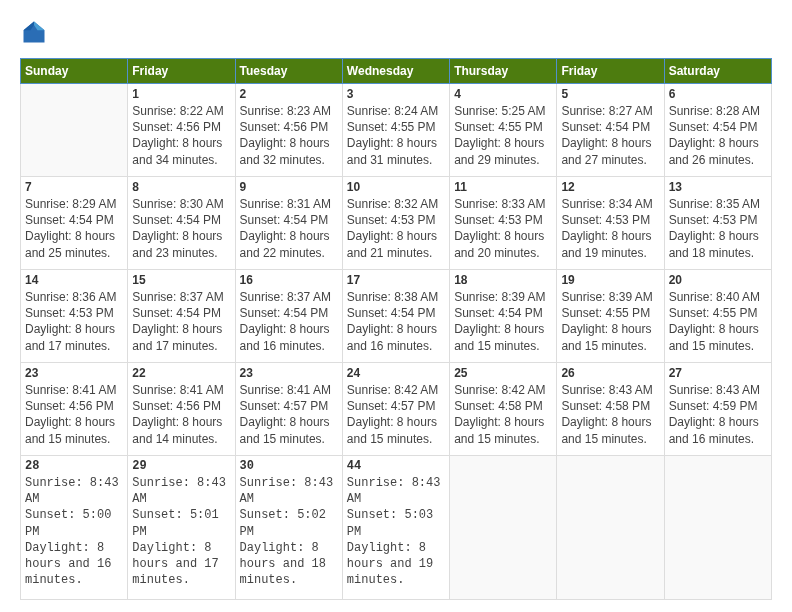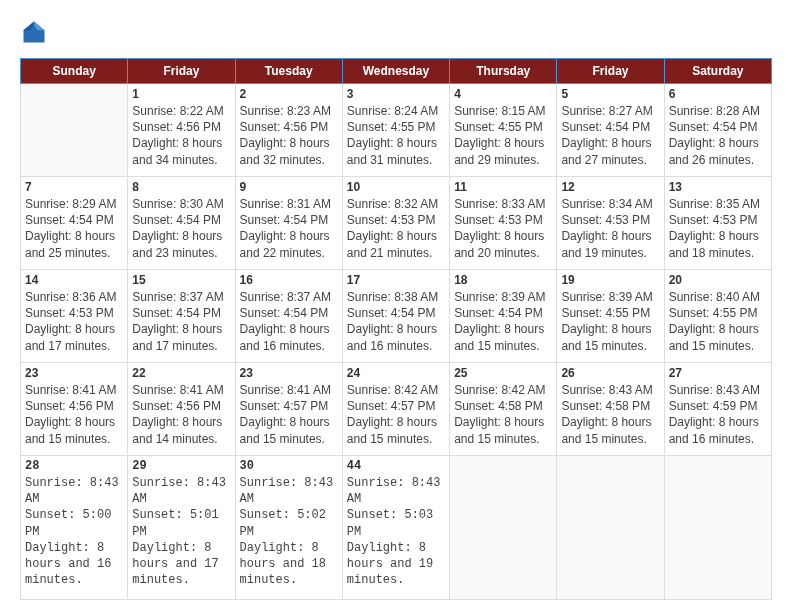--- a/index.html
+++ b/index.html
@@ -62,26 +62,26 @@
       color: #444;
     }
     .calendar {
       flex: 1;
       border: 1px solid #ccc;
       border-collapse: collapse;
       width: 100%;
       table-layout: fixed;
     }
     .calendar th {
-      background: #7f1d1d;
+      background: #4d7c0f;
       color: #fff;
       font-size: 12px;
       font-weight: bold;
       padding: 5px 4px;
-      text-align: center;
+      text-align: left;
       border: 1px solid #5090cc;
     }
     .calendar td {
       border: 1px solid #ddd;
       vertical-align: top;
       padding: 3px 4px;
       font-size: 10px;
       color: #333;
       height: 88px;
     }
@@ -162,21 +162,21 @@
         <span class="day-number">3</span>
         <div class="day-info">
           <span>Sunrise: 8:24 AM</span><br>
           <span>Sunset: 4:55 PM</span><br>
           <span>Daylight: 8 hours and 31 minutes.</span>
         </div>
       </td>
           <td>
         <span class="day-number">4</span>
         <div class="day-info">
-          <span>Sunrise: 8:15 AM</span><br>
+          <span>Sunrise: 5:25 AM</span><br>
           <span>Sunset: 4:55 PM</span><br>
           <span>Daylight: 8 hours and 29 minutes.</span>
         </div>
       </td>
           <td>
         <span class="day-number">5</span>
         <div class="day-info">
           <span>Sunrise: 8:27 AM</span><br>
           <span>Sunset: 4:54 PM</span><br>
           <span>Daylight: 8 hours and 27 minutes.</span>

